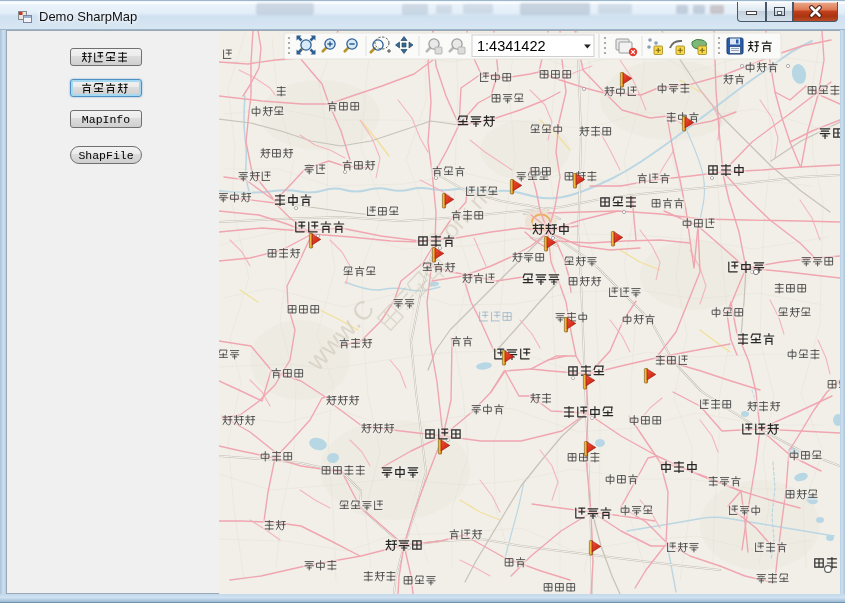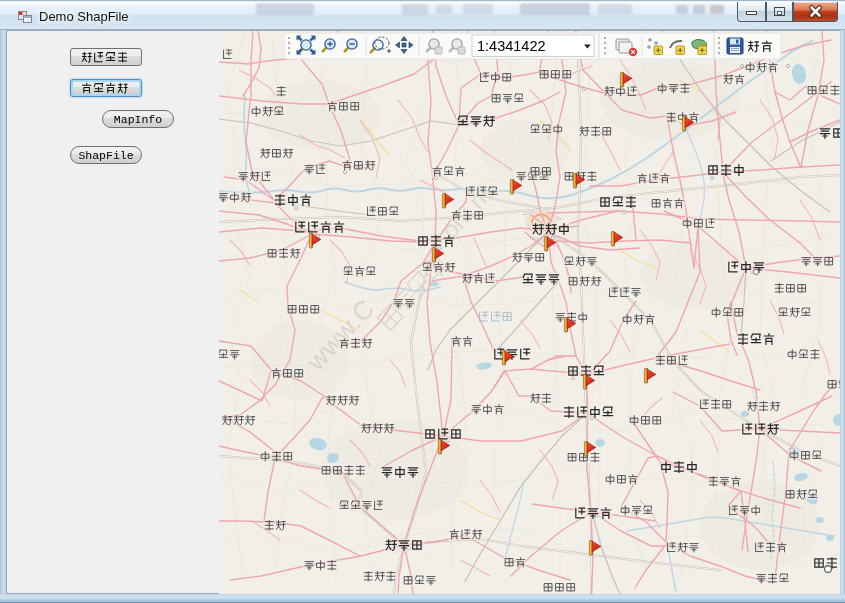--- a/index.html
+++ b/index.html
@@ -26,21 +26,21 @@
     <div style="position:absolute;left:693px;top:4px;width:12px;height:9px;background:rgba(110,130,155,.30);border-radius:2px;filter:blur(.8px)"></div>
     <div style="position:absolute;left:710px;top:4px;width:14px;height:9px;background:rgba(140,110,110,.32);border-radius:2px;filter:blur(.8px)"></div>
     <div style="position:absolute;left:17px;top:7px;width:16px;height:16px">
       <svg width="16" height="16" viewBox="0 0 16 16">
           <rect x="1.5" y="3.5" width="8" height="8" fill="#e8e6e3" stroke="#8a8a92"></rect>
           <rect x="2" y="4" width="3.5" height="3" fill="#c5391f"></rect>
           <rect x="6.5" y="7.5" width="8" height="7" fill="#f2f4f7" stroke="#7a86a0"></rect>
           <rect x="7" y="8" width="7" height="2" fill="#9fb3cf"></rect>
         </svg>
     </div>
-    <div style="position:absolute;left:39px;top:8px;font-size:13px;color:#111;text-shadow:0 0 6px #fff,0 0 4px #fff">Demo ShapFile</div>
+    <div style="position:absolute;left:39px;top:8px;font-size:13px;color:#111;text-shadow:0 0 6px #fff,0 0 4px #fff">Demo SharpMap</div>
     <div class="cap" style="left:737px;width:29px;background:linear-gradient(#f7fafc,#dfe8f0 45%,#c4d1dd 50%,#d4dfe9);border-radius:0 0 0 4px">
       <svg width="13" height="10">
           <rect x="1.5" y="4.5" width="10" height="3" fill="#fff" stroke="#444" stroke-width="1"></rect>
         </svg>
     </div>
     <div class="cap" style="left:766px;width:27px;background:linear-gradient(#f7fafc,#dfe8f0 45%,#c4d1dd 50%,#d4dfe9)">
       <svg width="13" height="11" shape-rendering="crispEdges">
           <rect x="1.5" y="1.5" width="10" height="8" fill="none" stroke="#3c4650" stroke-width="1.6"></rect>
           <rect x="4" y="5.5" width="4" height="2.5" fill="#fff" stroke="#3c4650" stroke-width="0.8"></rect>
         </svg>
@@ -1793,18 +1793,18 @@
           </g>
           <g transform="translate(21.2,0)">
             <path d="M1 2.5 H9 M5 0.5 V2.5 M2.5 4.5 H7.5 V9.5 M2.5 4.5 V9.5 M2.5 7 H7.5"></path>
           </g>
           <g transform="translate(31.799999999999997,0)">
             <path d="M1 2 H5 M3 0.5 V6 M1 4.5 H5 M2.8 6 L1 9 M3.2 6 L5 9 M6 1.5 H9.5 M7.8 1.5 V8 Q7.8 9.5 6.2 9.5 M6 4.5 H9.5"></path>
           </g>
         </g>
       </svg>
     </div>
-  <div style="position:absolute;left:70px;top:110px;width:72px;height:18px;border:1px solid #707070;border-radius:9px;background:linear-gradient(#f2f2f2,#ebebeb 45%,#dddddd 46%,#cfcfcf);display:flex;align-items:center;justify-content:center;margin-left:32px;">
+  <div style="position:absolute;left:70px;top:110px;width:72px;height:18px;border:1px solid #707070;border-radius:3px;background:linear-gradient(#f2f2f2,#ebebeb 45%,#dddddd 46%,#cfcfcf);display:flex;align-items:center;justify-content:center;">
       <span style="font-family:Liberation Mono,monospace;font-size:11.5px;color:#000;">MapInfo</span>
     </div>
   <div style="position:absolute;left:70px;top:146px;width:72px;height:18px;border:1px solid #707070;border-radius:9px;background:linear-gradient(#f2f2f2,#ebebeb 45%,#dddddd 46%,#cfcfcf);display:flex;align-items:center;justify-content:center;">
       <span style="font-family:Liberation Mono,monospace;font-size:11.5px;color:#000;">ShapFile</span>
     </div>
 </div>
 </body></html>

